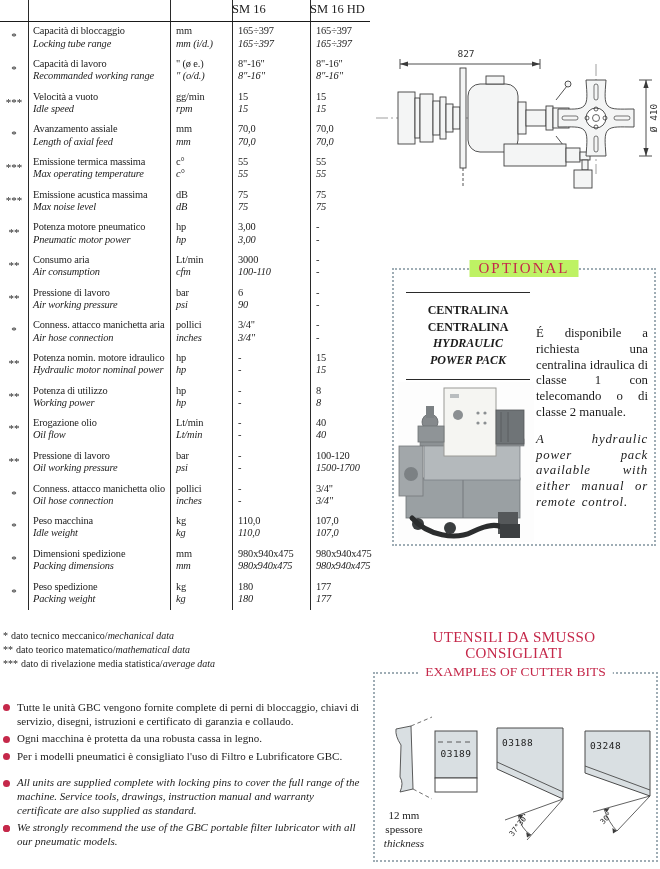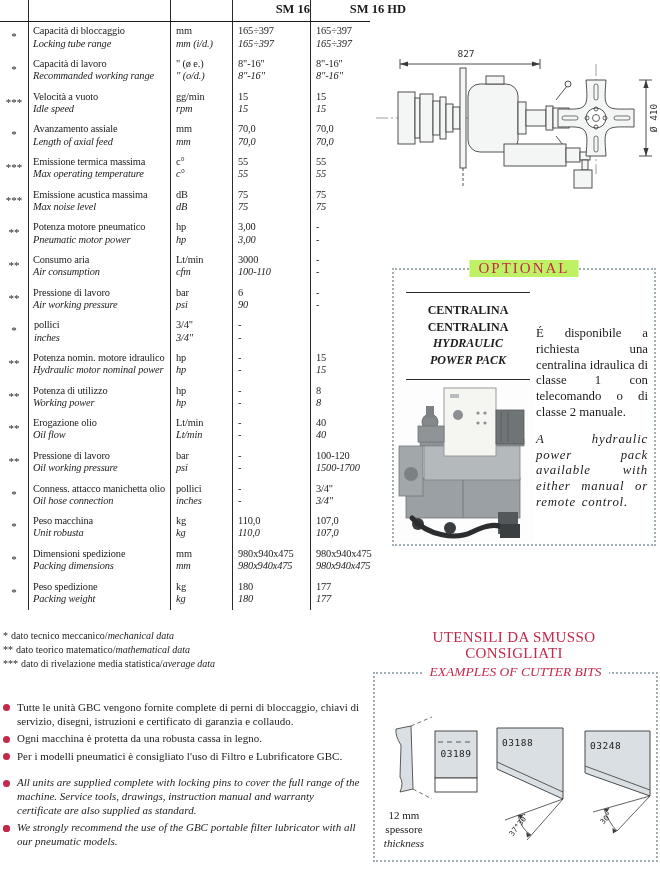--- a/index.html
+++ b/index.html
@@ -6,23 +6,23 @@
   html,body{margin:0;padding:0;}
   body{background:#fff;}
   .page{position:relative;width:660px;height:869px;background:#fff;overflow:hidden;
         font-family:"Liberation Serif",serif;color:var(--ink);}
 
   
   .spec-table{position:absolute;left:0;top:0;width:370px;height:612px;}
   .vline{position:absolute;top:0;height:610px;width:1px;background:#2a2a2a;}
   .vl-1{left:28px}.vl-2{left:170px}.vl-3{left:232px}.vl-4{left:310px}
   .t-header{position:relative;height:21px;border-bottom:1.5px solid #1a1a1a;}
-  .t-header .col-h{position:absolute;top:2px;text-align:right;font-weight:bold;font-size:12.5px;}
+  .t-header .col-h{position:absolute;top:2px;text-align:left;font-weight:normal;font-size:12.5px;}
   .col-h.c1{left:232px;width:78px;}
-  .col-h.c2{left:310px;width:60px;padding-left:36px;}
+  .col-h.c2{left:310px;width:60px;}
   .t-body{position:relative;}
   .t-row{height:32.67px;box-sizing:border-box;padding-top:3.4px;display:grid;
          grid-template-columns:28px 142px 62px 78px 60px;
          font-size:10.4px;line-height:12.2px;letter-spacing:-0.15px;}
   .t-row .c{white-space:nowrap;}
   .c.mark{text-align:center;padding-top:5px;font-size:11px;letter-spacing:0;}
   .c.lbl{padding-left:5px;}
   .c.unit,.c.val{padding-left:6px;}
   .en{font-style:italic;}
 
@@ -55,21 +55,21 @@
                  line-height:15.8px;text-align:justify;}
   .optional-desc .p2{margin-top:11px;font-style:italic;letter-spacing:0.8px;word-spacing:2px;}
   .pack-photo{position:absolute;left:4px;top:112px;width:136px;height:160px;}
 
   
   .cutters-title{position:absolute;left:370px;top:630px;width:288px;text-align:center;
                  color:var(--accent);font-size:15px;line-height:15.5px;letter-spacing:0.4px;}
   .cutters-box{position:absolute;left:373px;top:672px;width:285px;height:190px;
                border:2px dotted var(--dot);box-sizing:border-box;}
   .cutters-subtitle{position:absolute;top:-10px;left:50%;transform:translateX(-50%);
-                    background:#fff;padding:0 7px;color:var(--accent);font-style:italic;
+                    background:#fff;padding:0 7px;color:var(--accent);
                     font-size:13.5px;white-space:nowrap;}
   .cutters-svg{position:absolute;left:0;top:2px;}
   .code-text{font-family:"DejaVu Sans Mono",monospace;font-size:9.5px;fill:#222;letter-spacing:0.5px;}
   .angle-text{font-family:"DejaVu Sans Mono",monospace;font-size:7.5px;fill:#222;}
   .thick-text{font-size:11px;fill:#222;}
   .thick-text.i{font-style:italic;}
 </style>
 </head>
 <body>
 
@@ -261,20 +261,24 @@
             <div class="en">90</div>
           </div>
           <div class="c val">
             <div class="it">-</div>
             <div class="en">-</div>
           </div>
         </div>
 
         <div class="t-row">
           <div class="c mark">*</div>
+          <div class="c lbl">
+            <div class="it">Conness. attacco manichetta aria</div>
+            <div class="en">Air hose connection</div>
+          </div>
           <div class="c unit">
             <div class="it">pollici</div>
             <div class="en">inches</div>
           </div>
           <div class="c val">
             <div class="it">3/4"</div>
             <div class="en">3/4"</div>
           </div>
           <div class="c val">
             <div class="it">-</div>
@@ -379,21 +383,21 @@
           <div class="c val">
             <div class="it">3/4"</div>
             <div class="en">3/4"</div>
           </div>
         </div>
 
         <div class="t-row">
           <div class="c mark">*</div>
           <div class="c lbl">
             <div class="it">Peso macchina</div>
-            <div class="en">Unit robusta</div>
+            <div class="en">Idle weight</div>
           </div>
           <div class="c unit">
             <div class="it">kg</div>
             <div class="en">kg</div>
           </div>
           <div class="c val">
             <div class="it">110,0</div>
             <div class="en">110,0</div>
           </div>
           <div class="c val">

